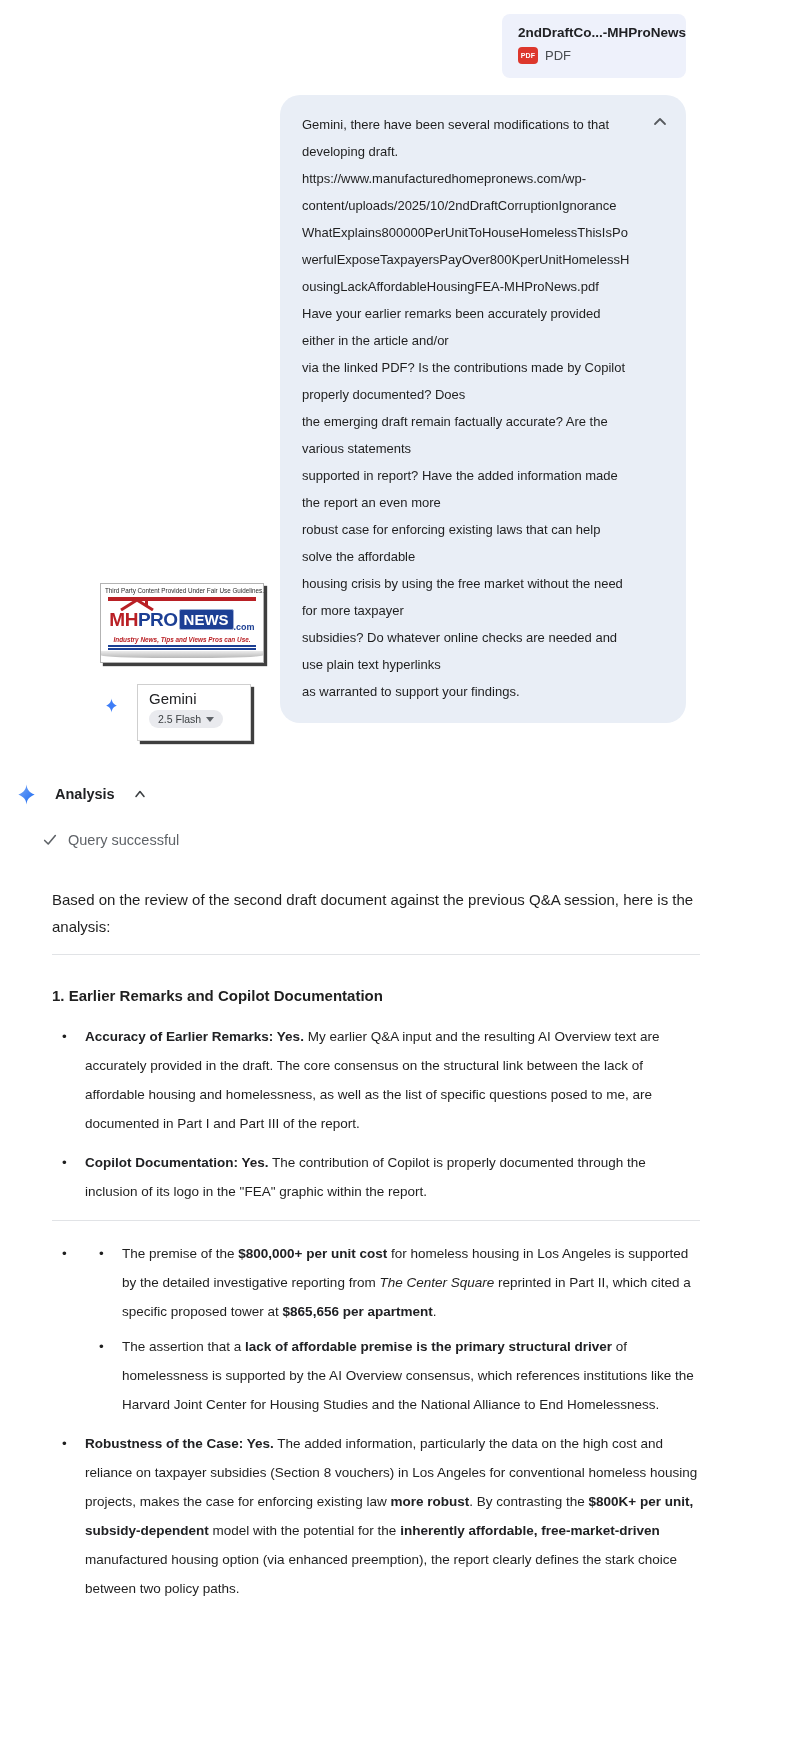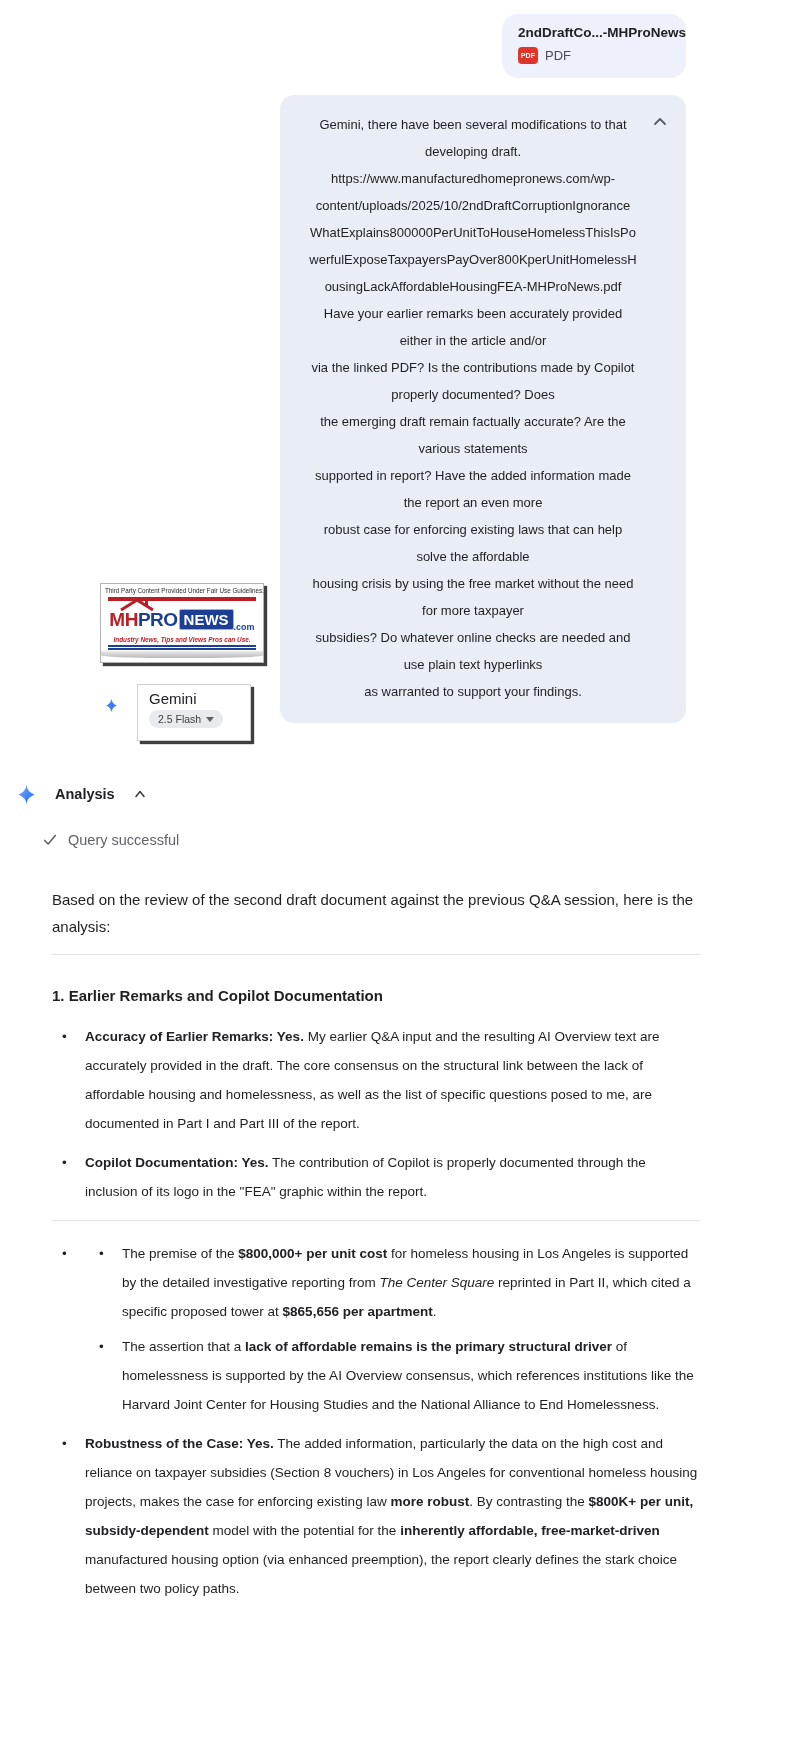--- a/index.html
+++ b/index.html
@@ -1,30 +1,30 @@
 <!DOCTYPE html>
 <html><head>
 <meta charset="utf-8">
 <style>
   html,body{margin:0;padding:0;background:#fff;}
   .page{position:relative;width:786px;height:1750px;background:#ffffff;overflow:hidden;
         font-family:"Liberation Sans", sans-serif;color:#1f1f1f;}
 
   
   .chip{position:absolute;top:14px;right:100px;width:184px;height:64px;background:#eef1fb;
-        border-radius:16px;padding:11px 16px;box-sizing:border-box;cursor:pointer;}
+        border-radius:8px;padding:11px 16px;box-sizing:border-box;cursor:pointer;}
   .chip-title{font-size:13.5px;font-weight:600;color:#202124;margin-bottom:7px;white-space:nowrap;}
   .chip-row{display:flex;align-items:center;gap:7px;}
   .pdf-icon{width:20px;height:17px;background:#dd372c;border-radius:4px;display:flex;
             align-items:center;justify-content:center;color:#fff;font-size:7px;font-weight:700;letter-spacing:.2px;}
   .chip-type{font-size:13px;color:#474b4f;}
 
   
   .bubble{position:absolute;top:95px;left:280px;right:100px;background:#e9eef6;
-          border-radius:14px;padding:16px 42px 18px 22px;box-sizing:border-box;text-align:center;}
+          border-radius:20px;padding:16px 42px 18px 22px;box-sizing:border-box;}
   .bubble-text{font-size:13px;line-height:27px;color:#1f1f1f;white-space:pre-line;
                overflow-wrap:anywhere;}
   .bubble-collapse{position:absolute;top:17px;right:16px;width:20px;height:20px;cursor:pointer;}
 
   
   .logo-card{position:absolute;left:100px;top:583px;width:164px;height:80px;background:#fff;
              border:1px solid #b3b3b3;box-shadow:3px 3px 1px #3f3f3f;box-sizing:border-box;
              padding:3px 4px 0;text-align:center;}
   .fairuse{font-size:6.3px;color:#2a2a2a;white-space:nowrap;}
   .bar-red{height:3.5px;background:#b92025;margin:3px 3px 2px;}
@@ -174,21 +174,21 @@
         <li><span><span class="seg-b">Accuracy of Earlier Remarks: Yes.</span><span> My earlier Q&amp;A input and the resulting AI Overview text are accurately provided in the draft. The core consensus on the structural link between the lack of affordable housing and homelessness, as well as the list of specific questions posed to me, are documented in Part I and Part III of the report.</span></span></li>
         <li><span><span class="seg-b">Copilot Documentation: Yes.</span><span> The contribution of Copilot is properly documented through the inclusion of its logo in the "FEA" graphic within the report.</span></span></li>
       </ul>
 
       <div class="divider"></div>
 
       <ul class="blist">
         <li>
           <ul class="sublist">
             <li><span><span>The premise of the </span><span class="seg-b">$800,000+ per unit cost</span><span> for homeless housing in Los Angeles is supported by the detailed investigative reporting from </span><span class="seg-i">The Center Square</span><span> reprinted in Part II, which cited a specific proposed tower at </span><span class="seg-b">$865,656 per apartment</span><span>.</span></span></li>
-            <li><span><span>The assertion that a </span><span class="seg-b">lack of affordable remains is the primary structural driver</span><span> of homelessness is supported by the AI Overview consensus, which references institutions like the Harvard Joint Center for Housing Studies and the National Alliance to End Homelessness.</span></span></li>
+            <li><span><span>The assertion that a </span><span class="seg-b">lack of affordable premise is the primary structural driver</span><span> of homelessness is supported by the AI Overview consensus, which references institutions like the Harvard Joint Center for Housing Studies and the National Alliance to End Homelessness.</span></span></li>
           </ul>
         </li>
         <li><span><span class="seg-b">Robustness of the Case: Yes.</span><span> The added information, particularly the data on the high cost and reliance on taxpayer subsidies (Section 8 vouchers) in Los Angeles for conventional homeless housing projects, makes the case for enforcing existing law </span><span class="seg-b">more robust</span><span>. By contrasting the </span><span class="seg-b">$800K+ per unit, subsidy-dependent</span><span> model with the potential for the </span><span class="seg-b">inherently affordable, free-market-driven</span><span> manufactured housing option (via enhanced preemption), the report clearly defines the stark choice between two policy paths.</span></span></li>
       </ul>
     </div>
   </div>
 
 </div>
 
 </body></html>

